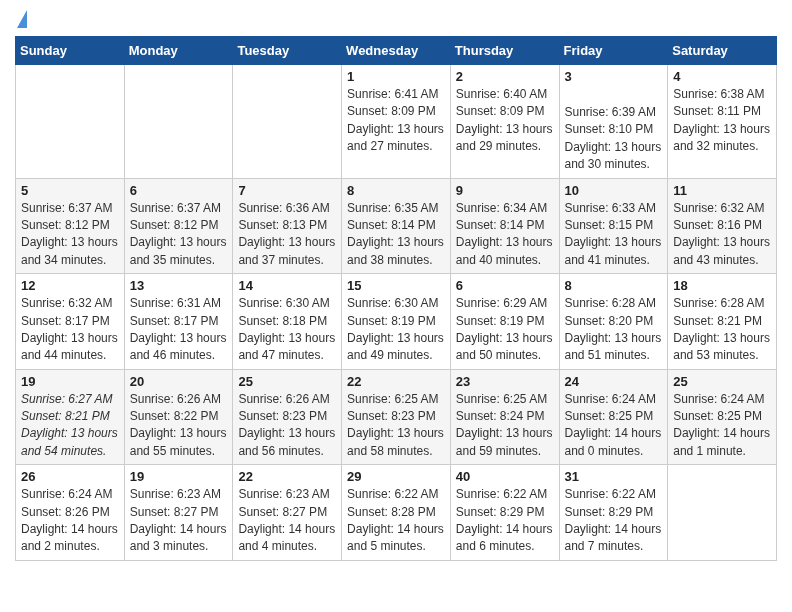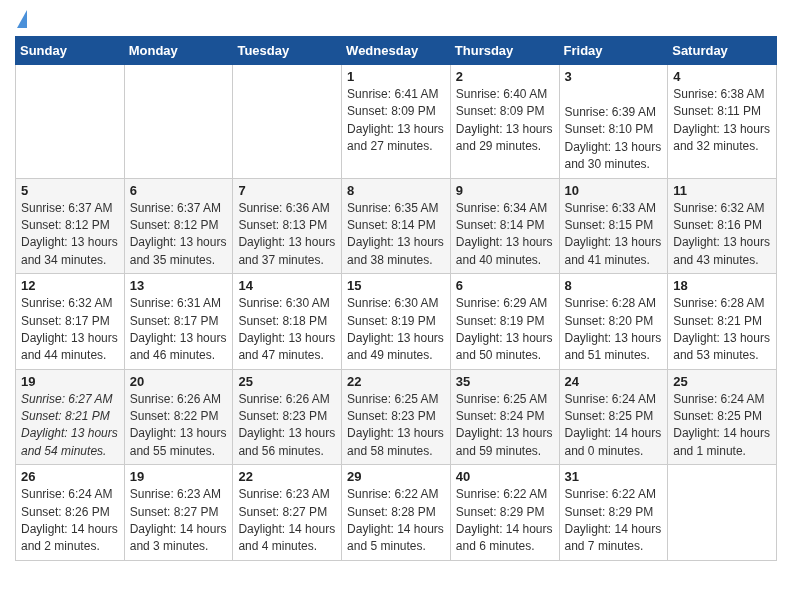--- a/index.html
+++ b/index.html
@@ -286,21 +286,21 @@
 and 56 minutes.</div>
         </td>
         <td>
           <span class="day-number">22</span>
           <div class="day-info" style="white-space: pre-line;">Sunrise: 6:25 AM
 Sunset: 8:23 PM
 Daylight: 13 hours
 and 58 minutes.</div>
         </td>
         <td>
-          <span class="day-number">35</span>
+          <span class="day-number">23</span>
           <div class="day-info" style="white-space: pre-line;">Sunrise: 6:25 AM
 Sunset: 8:24 PM
 Daylight: 13 hours
 and 59 minutes.</div>
         </td>
         <td>
           <span class="day-number">24</span>
           <div class="day-info" style="white-space: pre-line;">Sunrise: 6:24 AM
 Sunset: 8:25 PM
 Daylight: 14 hours

